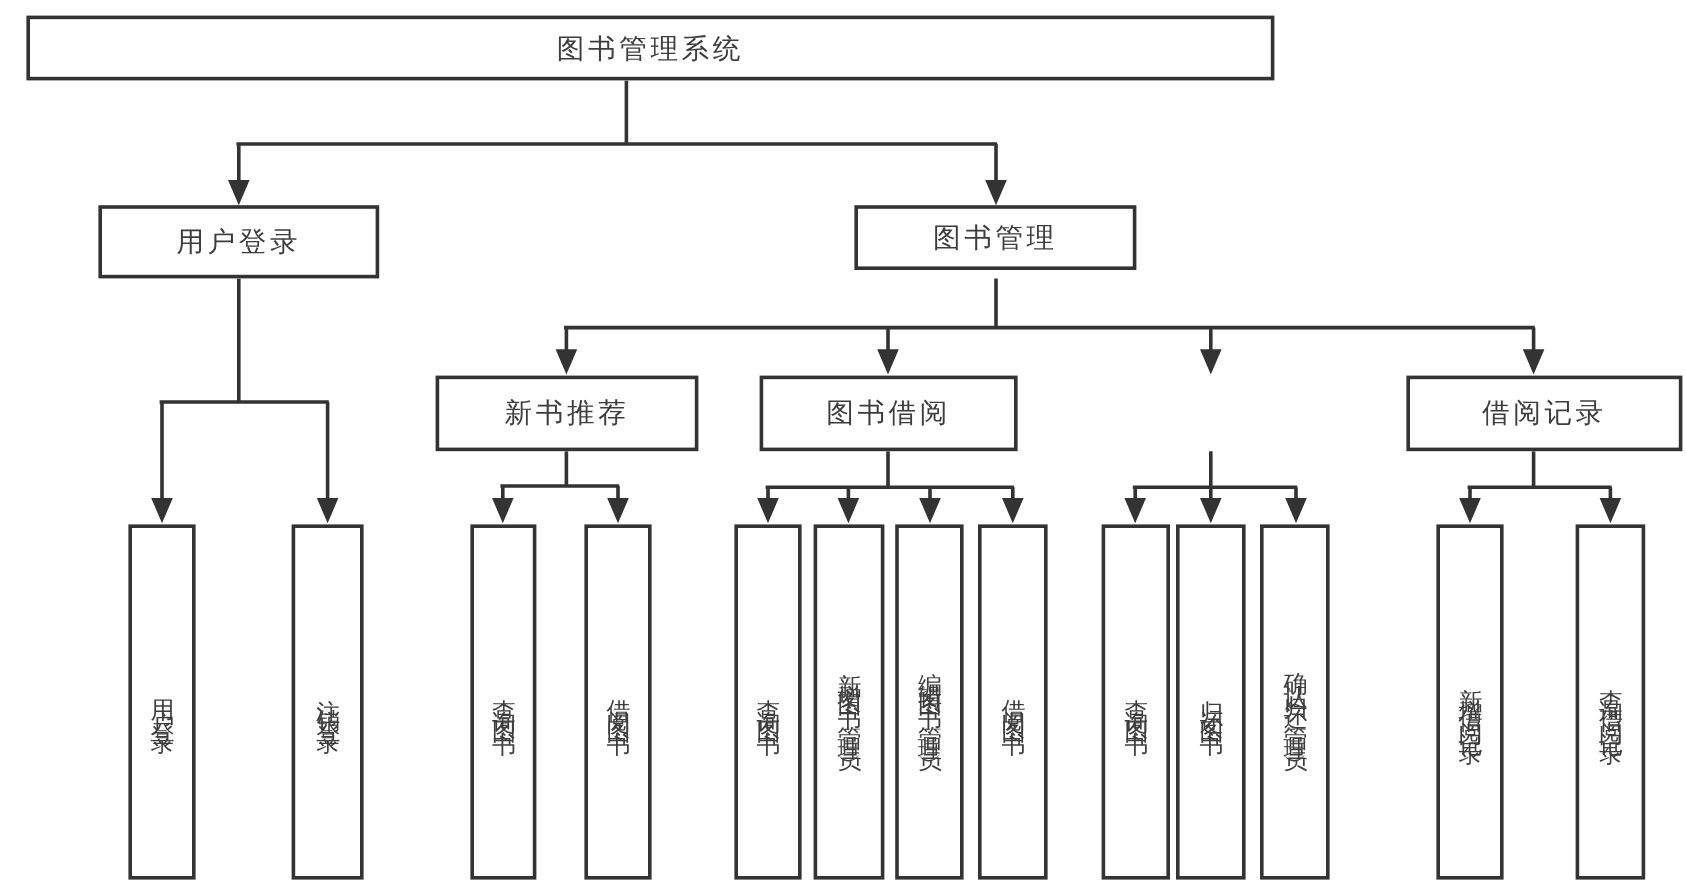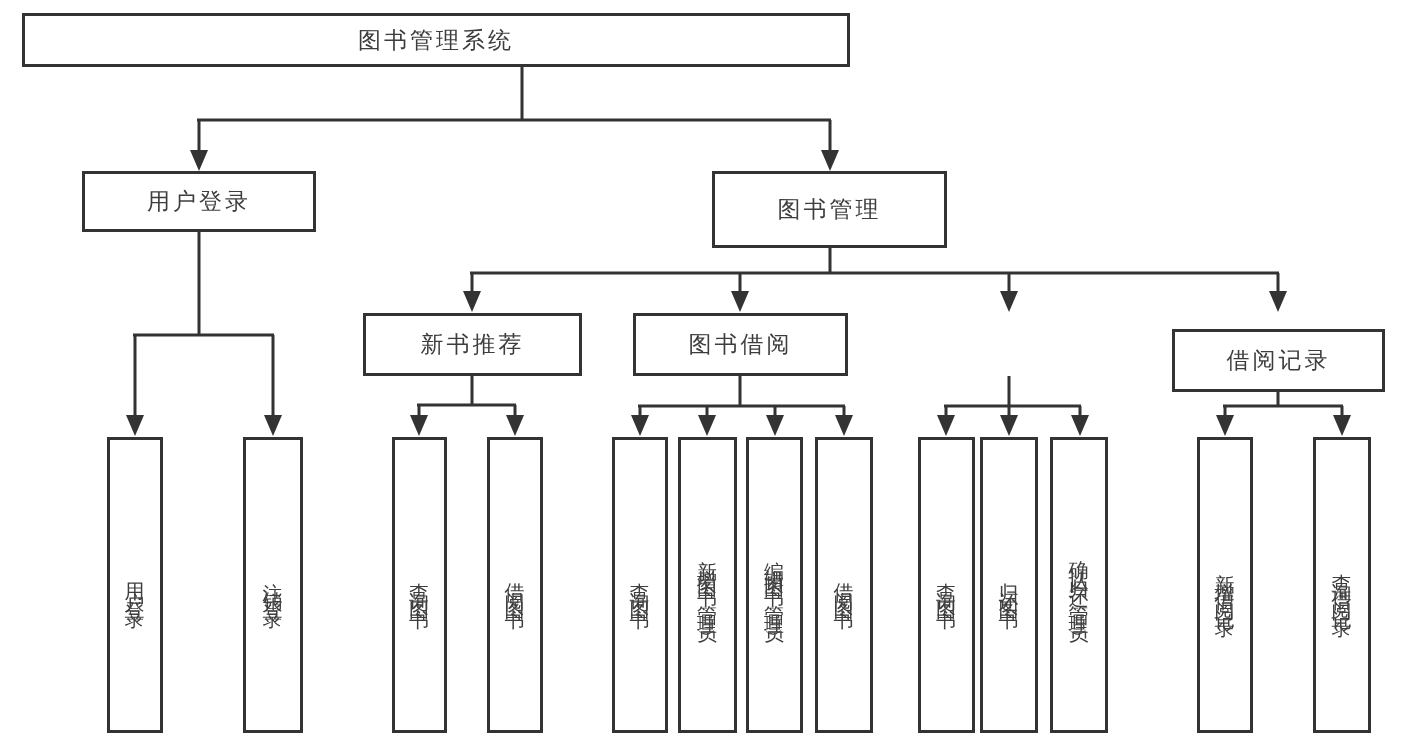--- a/index.html
+++ b/index.html
@@ -113,28 +113,28 @@
       M698 415 L716 415 L707 436 Z
       M766 415 L784 415 L775 436 Z
       M835 415 L853 415 L844 436 Z
       M937 415 L955 415 L946 436 Z
       M1000 415 L1018 415 L1009 436 Z
       M1071 415 L1089 415 L1080 436 Z
       M1216 415 L1234 415 L1225 436 Z
       M1333 415 L1351 415 L1342 436 Z"></path>
   </svg>
 
-  <div class="node h" style="left:22px; top:13px; width:828px; height:54px;">图书管理系统</div>
+  <div class="node h" style="left:22px; top:13px; width:1040px; height:54px;">图书管理系统</div>
 
   <div class="node h" style="left:82px; top:171px; width:234px; height:61px;">用户登录</div>
-  <div class="node h" style="left:712px; top:171px; width:235px; height:77px;text-align:right;">图书管理</div>
+  <div class="node h" style="left:712px; top:171px; width:235px; height:54px;text-align:right;">图书管理</div>
 
   <div class="node h" style="left:363px; top:313px; width:219px; height:63px;">新书推荐</div>
   <div class="node h" style="left:633px; top:313px; width:215px; height:63px;">图书借阅</div>
-  <div class="node h" style="left:1172px; top:313px; width:213px; height:63px;margin-top:16px;">借阅记录</div>
+  <div class="node h" style="left:1172px; top:313px; width:230px; height:63px;">借阅记录</div>
 
   <div class="node v" style="left:107px; top:437px; width:56px; height:296px;">用户登录</div>
   <div class="node v" style="left:243px; top:437px; width:60px; height:296px;">注销登录</div>
 
   <div class="node v" style="left:392px; top:437px; width:55px; height:296px;">查询图书</div>
   <div class="node v" style="left:487px; top:437px; width:56px; height:296px;">借阅图书</div>
 
   <div class="node v" style="left:612px; top:437px; width:56px; height:296px;">查询图书</div>
   <div class="node v" style="left:678px; top:437px; width:59px; height:296px;">新增图书（管理员）</div>
   <div class="node v" style="left:746px; top:437px; width:57px; height:296px;">编辑图书（管理员）</div>

